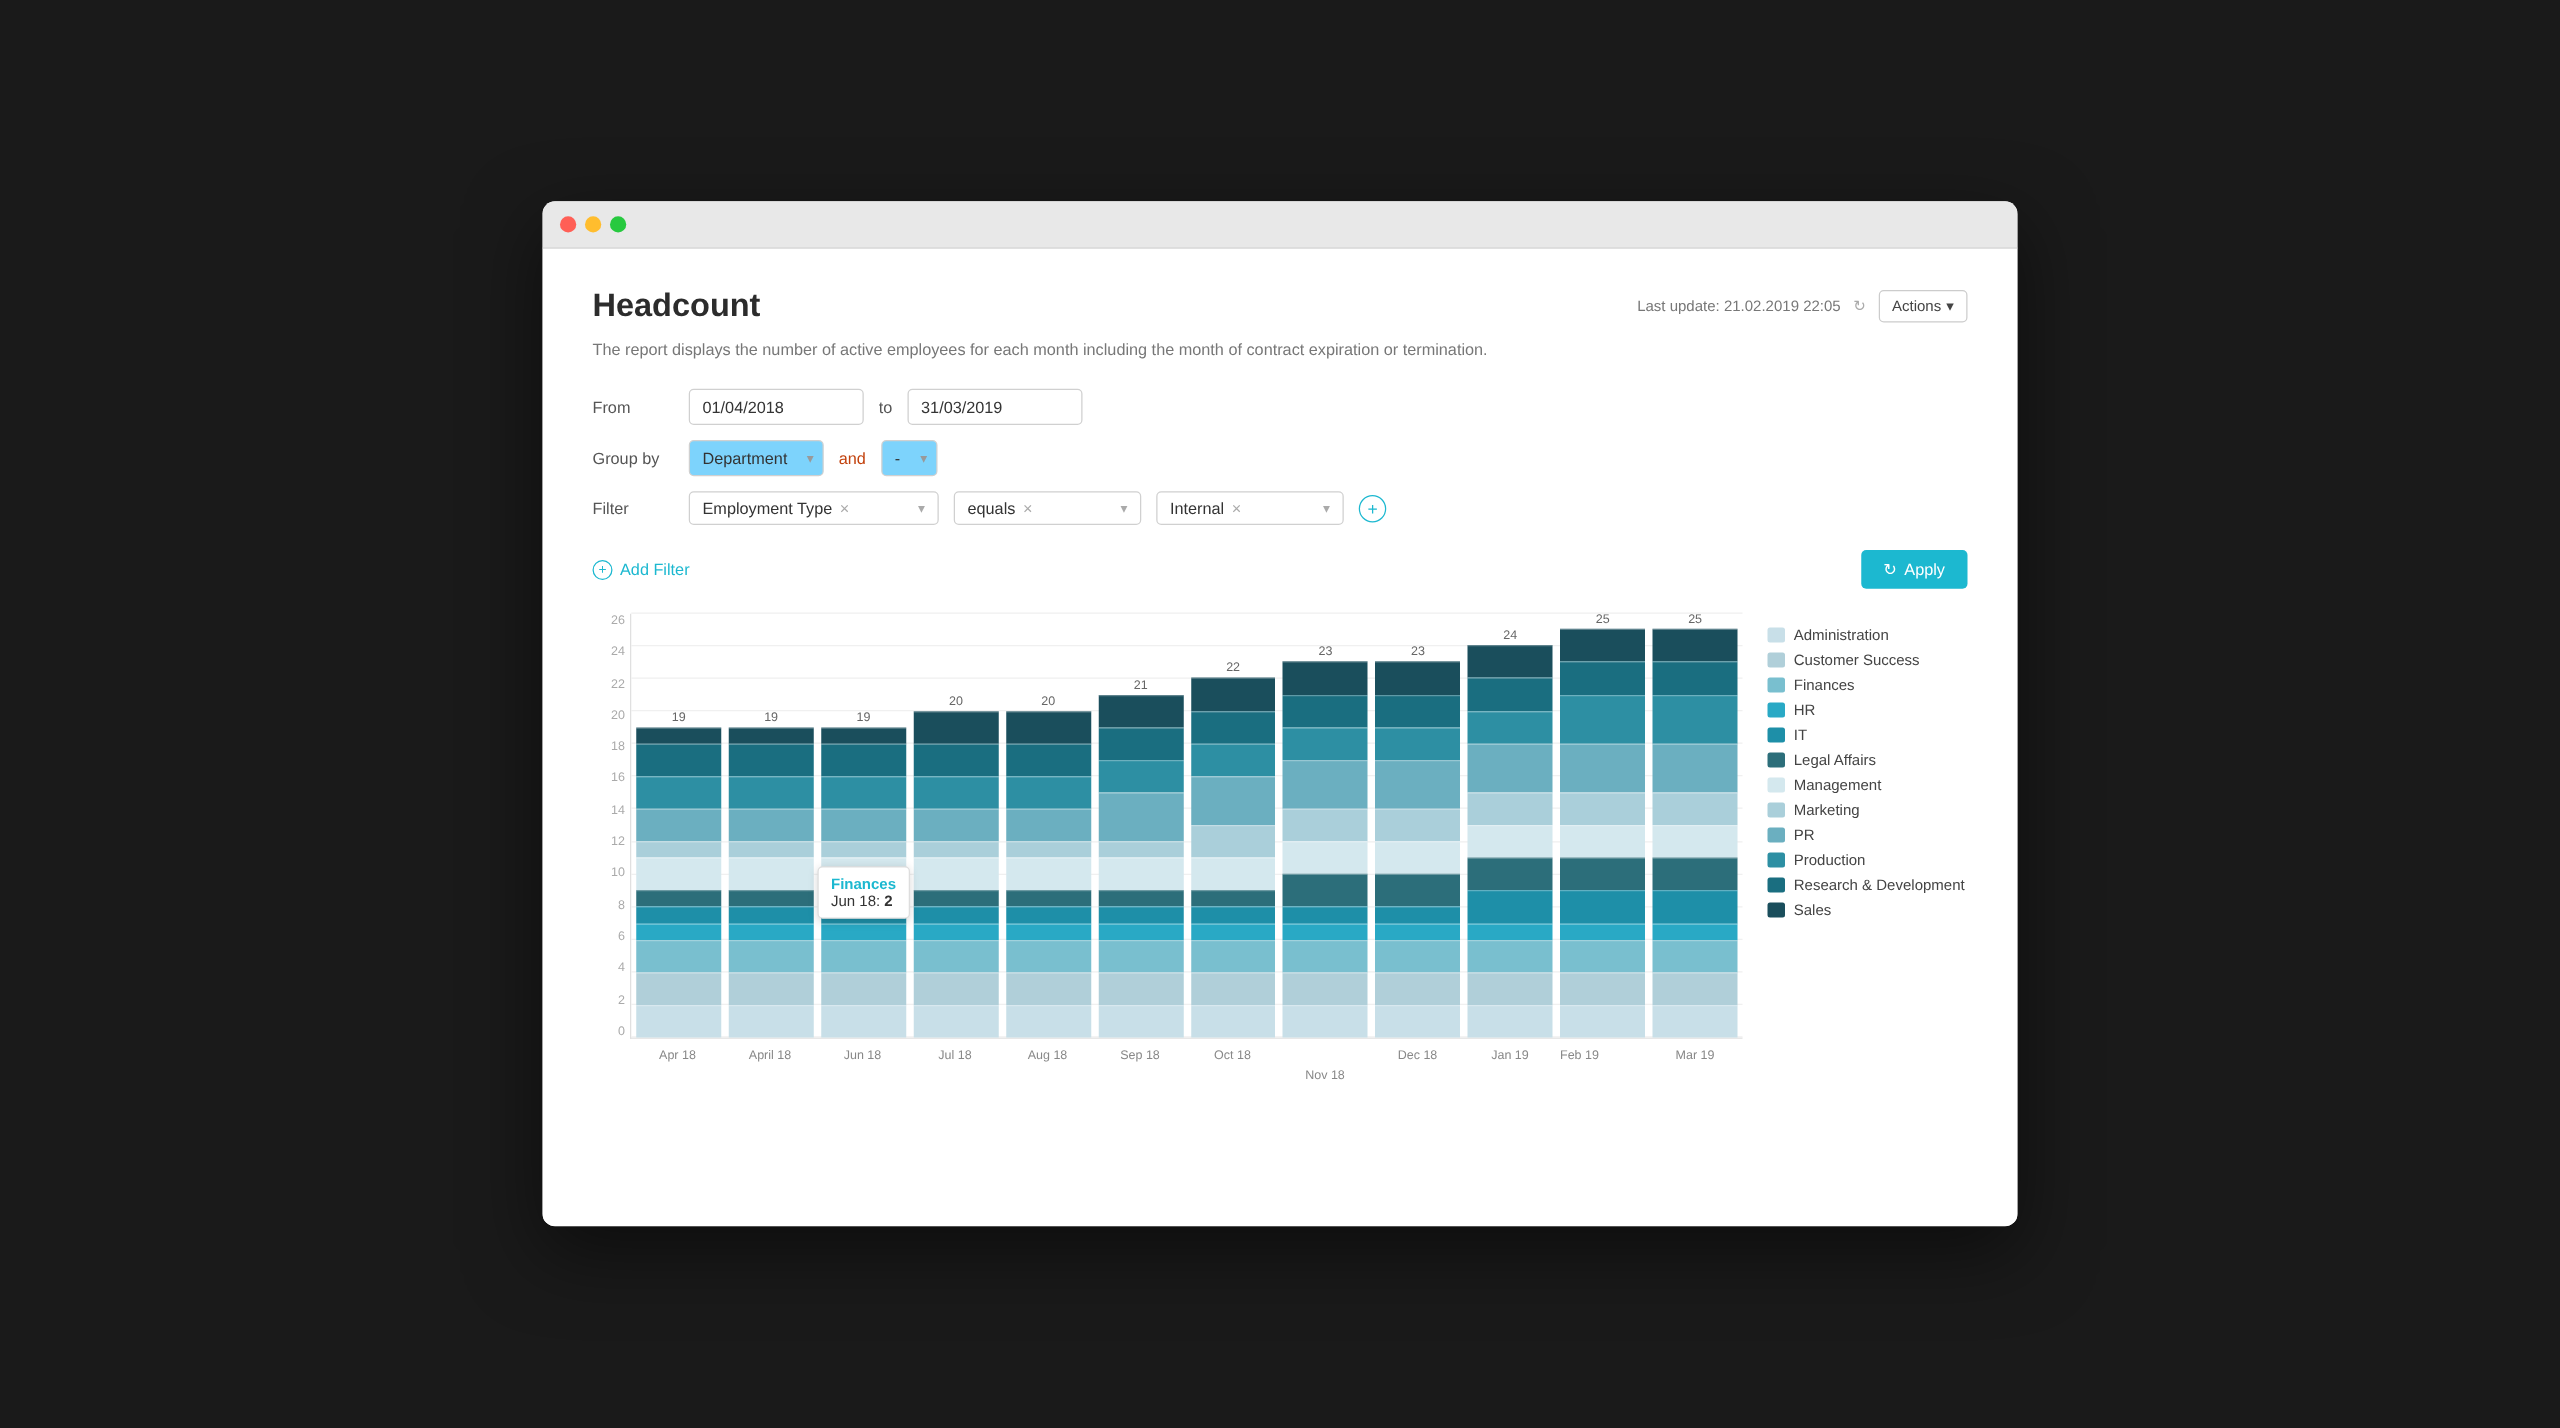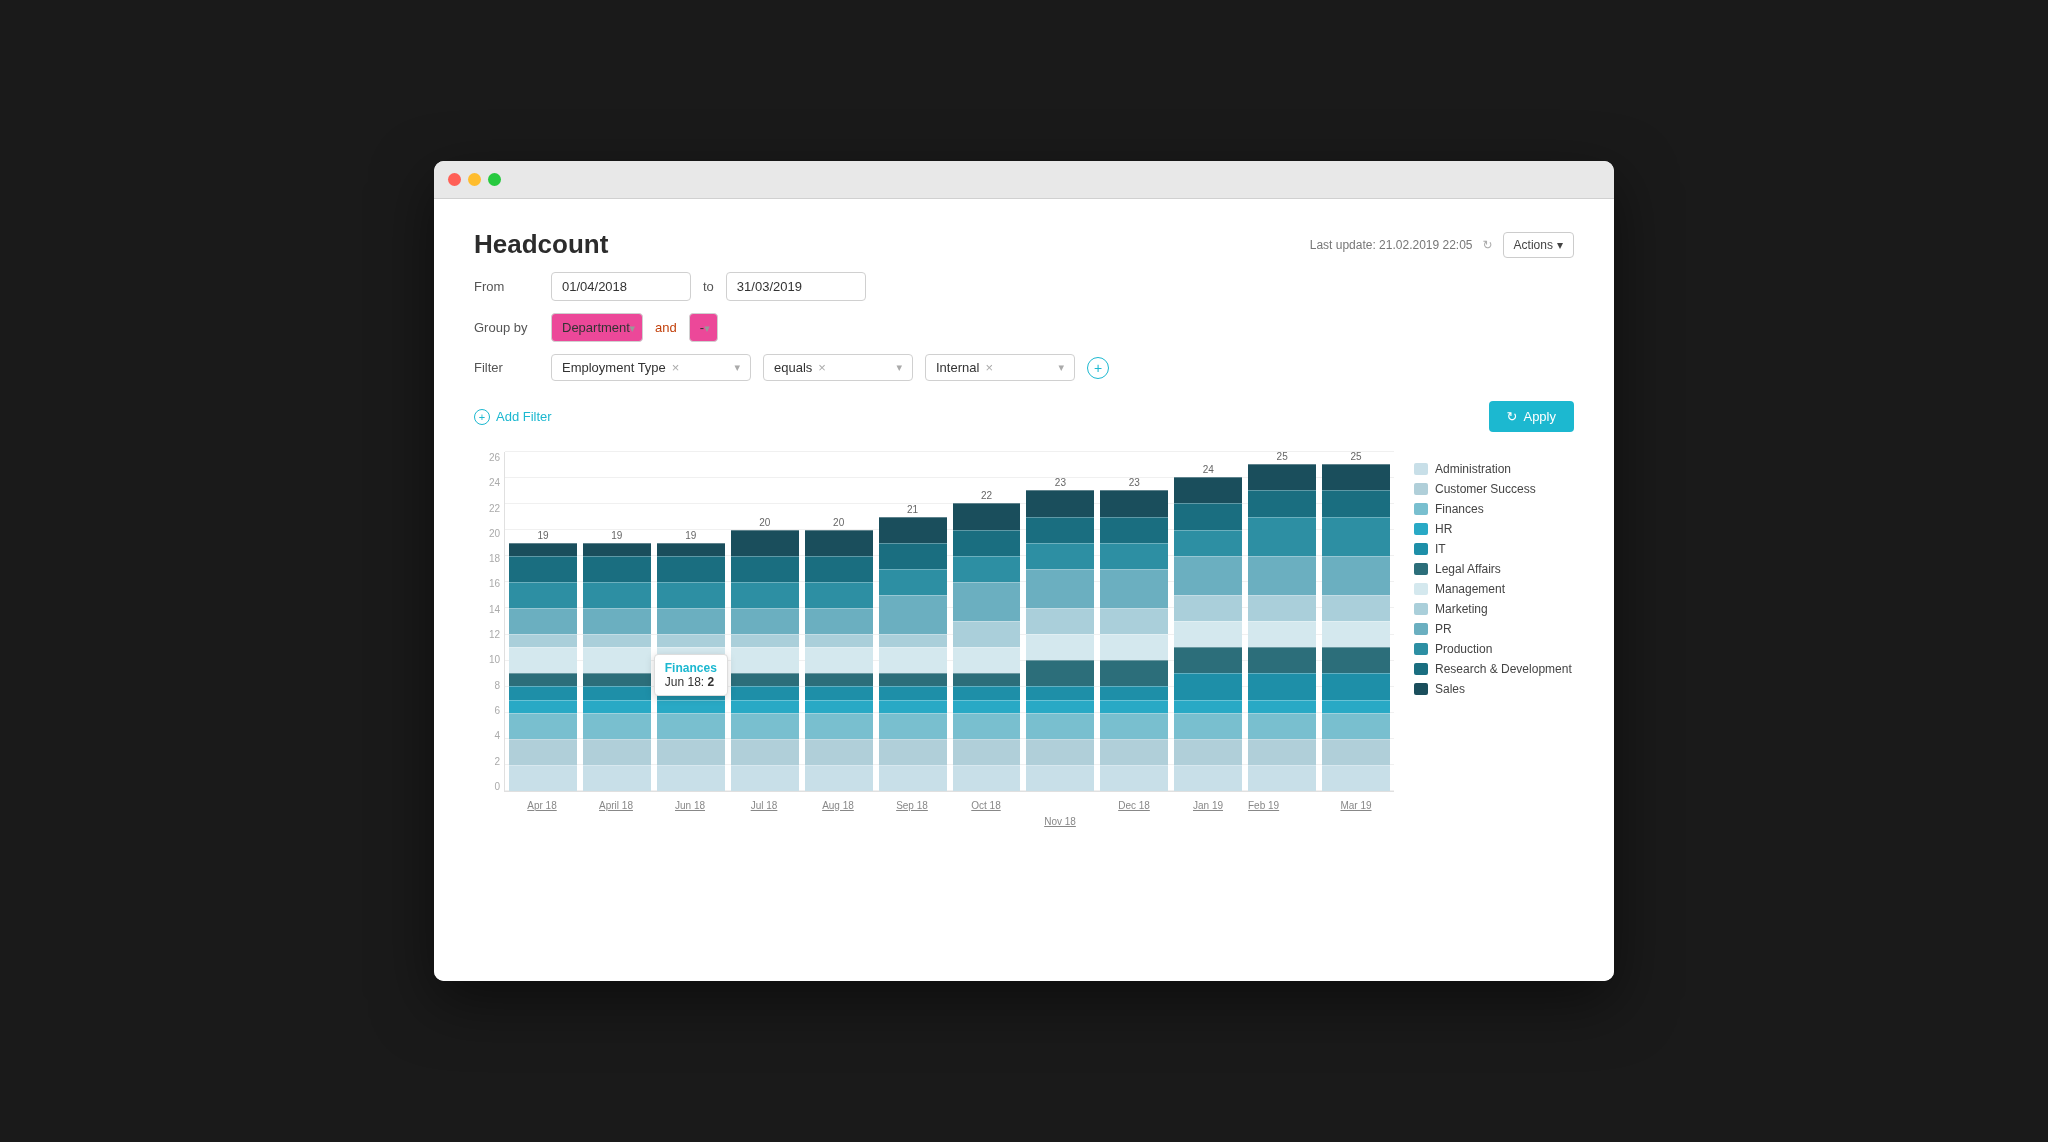--- a/index.html
+++ b/index.html
@@ -121,24 +121,24 @@
       right: 8px;
       top: 50%;
       transform: translateY(-50%);
       color: #999;
       font-size: 11px;
       pointer-events: none;
     }
     .select-wrapper select {
       border: 1px solid #d0d0d0;
       border-radius: 4px;
-      padding: 6px 12px 6px 10px;
+      padding: 6px 28px 6px 10px;
       font-size: 13px;
       color: #333;
-      background: #ec4899;
+      background: #7dd3fc;
       cursor: pointer;
       appearance: none;
       -webkit-appearance: none;
     }
     .filter-tag-input {
       border: 1px solid #d0d0d0;
       border-radius: 4px;
       padding: 5px 10px;
       font-size: 13px;
       color: #333;
@@ -269,21 +269,20 @@
     }
     .bar-segment {
       width: 100%;
     }
     .bar-label {
       font-size: 10px;
       color: #888;
       margin-top: 4px;
       text-align: center;
       white-space: nowrap;
-      text-decoration: underline;
     }
     .tooltip-box {
       position: absolute;
       background: #fff;
       border: 1px solid #ddd;
       border-radius: 4px;
       padding: 6px 10px;
       font-size: 12px;
       box-shadow: 0 2px 8px rgba(0,0,0,0.15);
       white-space: nowrap;
@@ -314,20 +313,21 @@
       <h1 class="page-title">Headcount</h1>
       <div class="header-right">
         <span>Last update: 21.02.2019 22:05</span>
         <span class="refresh-icon">↻</span>
         <button class="actions-btn">
           <span>Actions</span>
           <span>▾</span>
         </button>
       </div>
     </div>
+    <p class="description">The report displays the number of active employees for each month including the month of contract expiration or termination.</p>
 
     <div class="filters-section">
 
       <div class="filter-row">
         <span class="filter-label">From</span>
         <input class="date-input" type="text" value="01/04/2018" style="">
         <span class="to-label">to</span>
         <input class="date-input" type="text" value="31/03/2019" style="">
       </div>
 

